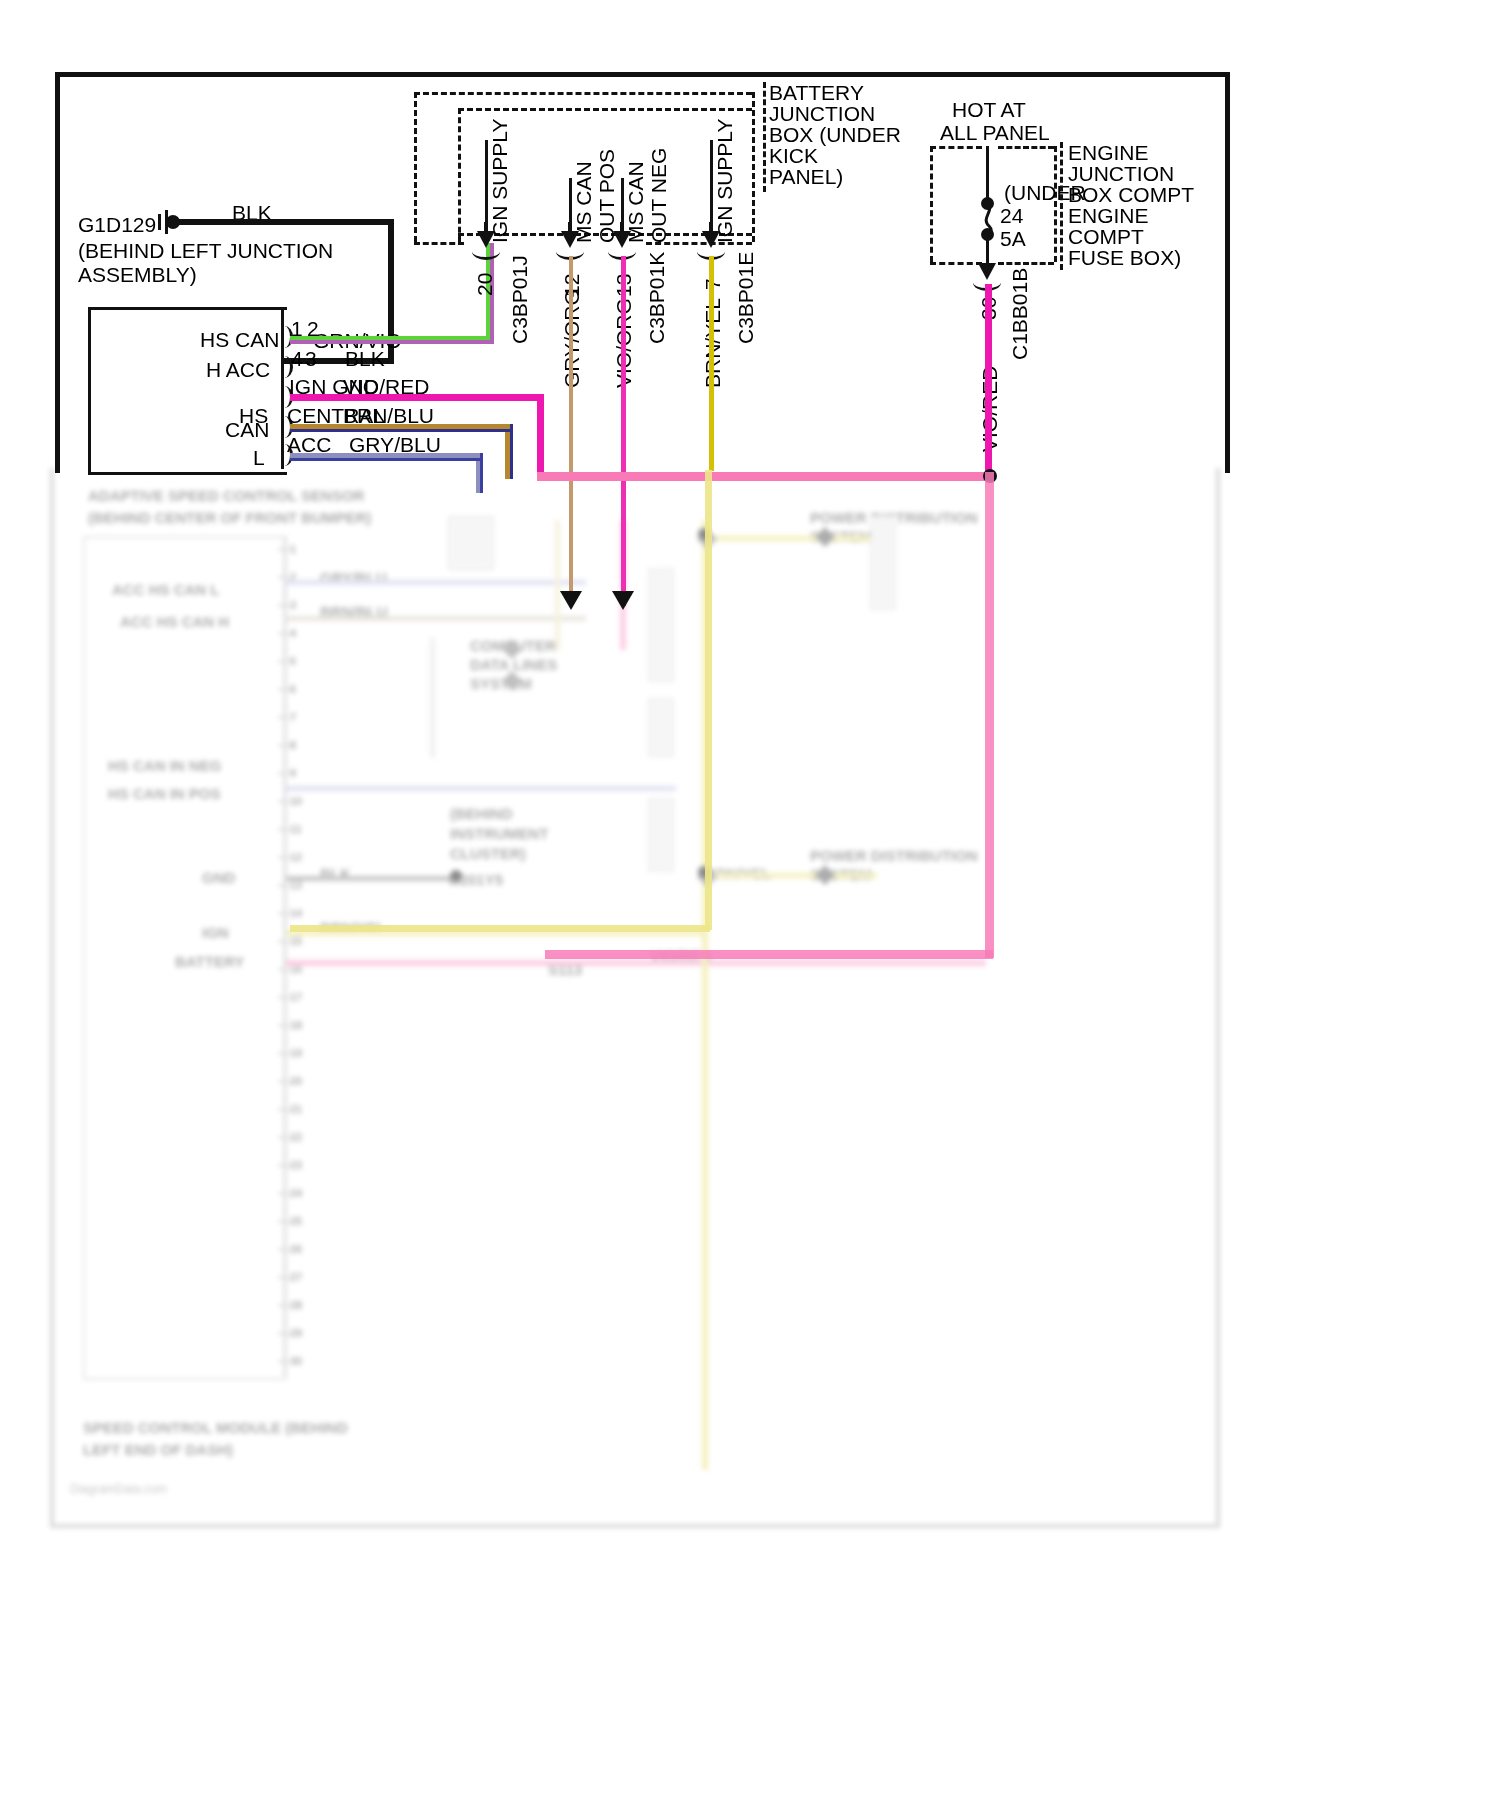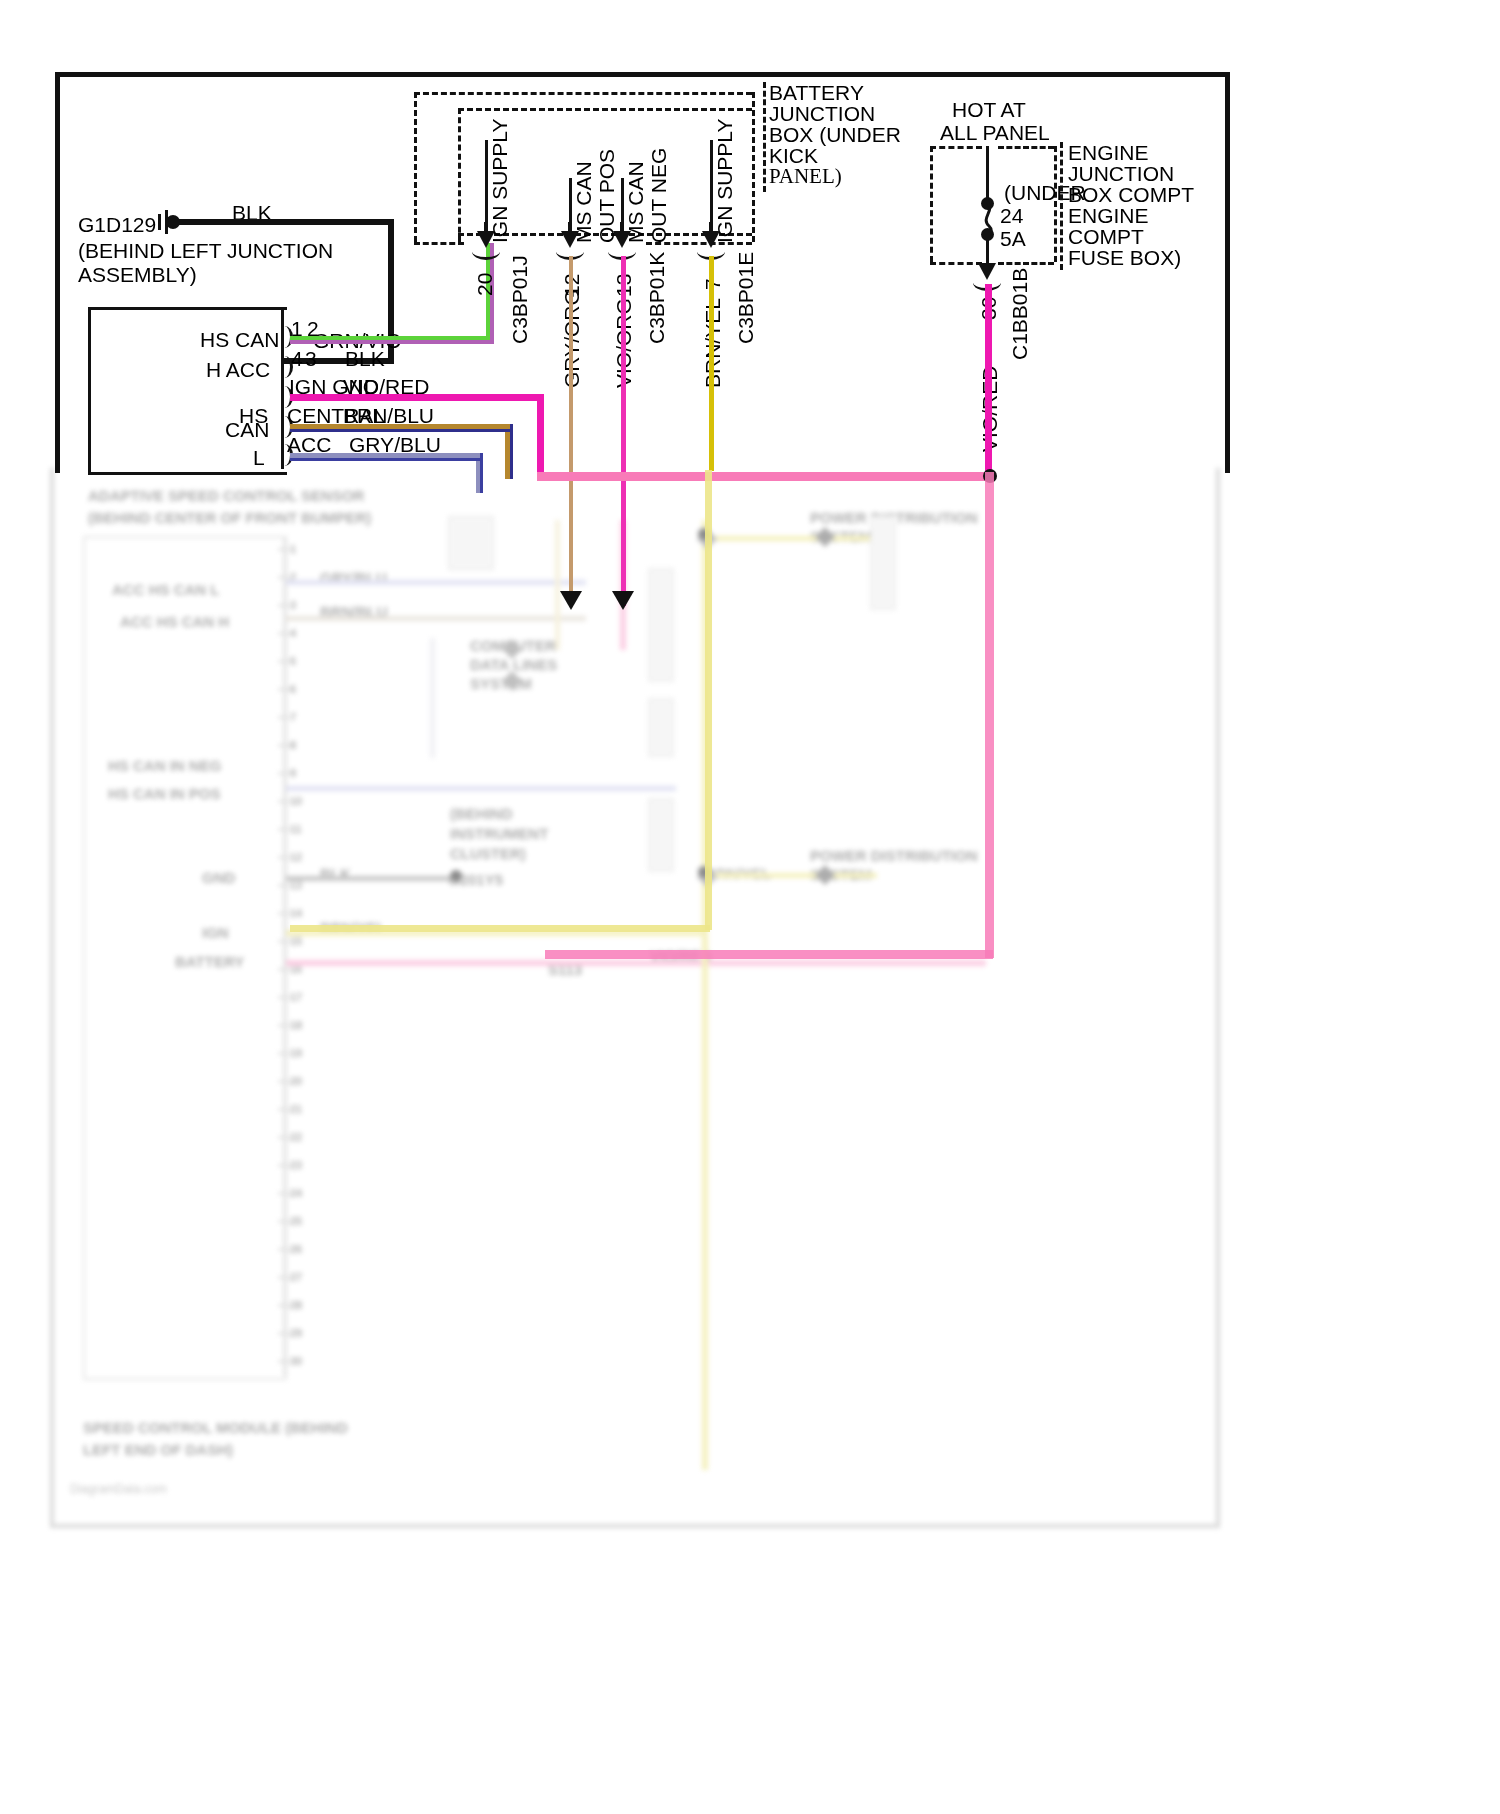--- a/index.html
+++ b/index.html
@@ -243,21 +243,21 @@
 <div class="dline-v" style="left:458px;top:108px;height:134px;"></div>
 <div class="dline-h" style="left:458px;top:233px;width:294px;"></div>
 <div class="dline-v" style="left:752px;top:92px;height:150px;"></div>
 <div class="dline-h" style="left:646px;top:242px;width:106px;"></div>
 
 <div class="dline-v" style="left:763px;top:82px;height:110px;"></div>
 <div class="txt" style="left:769px;top:80px;">BATTERY</div>
 <div class="txt" style="left:769px;top:101px;">JUNCTION</div>
 <div class="txt" style="left:769px;top:122px;">BOX (UNDER</div>
 <div class="txt" style="left:769px;top:143px;">KICK</div>
-<div class="txt" style="left:769px;top:164px;font-family:Liberation Serif, serif;">PANEL)</div>
+<div class="txt" style="left:769px;top:164px;">PANEL)</div>
 
 <div class="vtxt" style="left:488px;top:243px;">IGN SUPPLY</div>
 <div class="sline" style="left:485px;top:140px;width:3px;height:92px;"></div>
 <svg class="sharp" style="left:474px;top:222px;width:24px;height:26px;" viewBox="0 0 24 26">
     <polygon points="12,26 3,9 21,9" fill="#111"></polygon>
     <rect x="10" y="0" width="3" height="12" fill="#111"></rect>
   </svg>
 <div class="sharp" style="left:472px;top:243px;width:28px;height:14px;border-bottom:3px solid #111;border-radius:0 0 55% 55%;"></div>
 <div class="vtxt" style="left:473px;top:296px;">20</div>
 <div class="vtxt" style="left:508px;top:344px;">C3BP01J</div>

